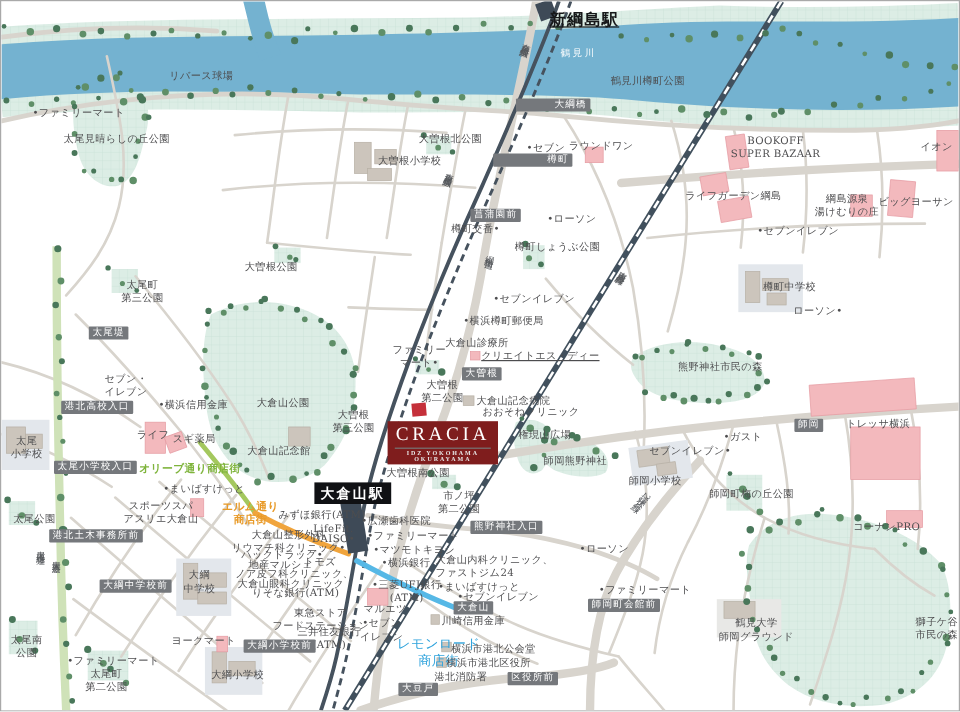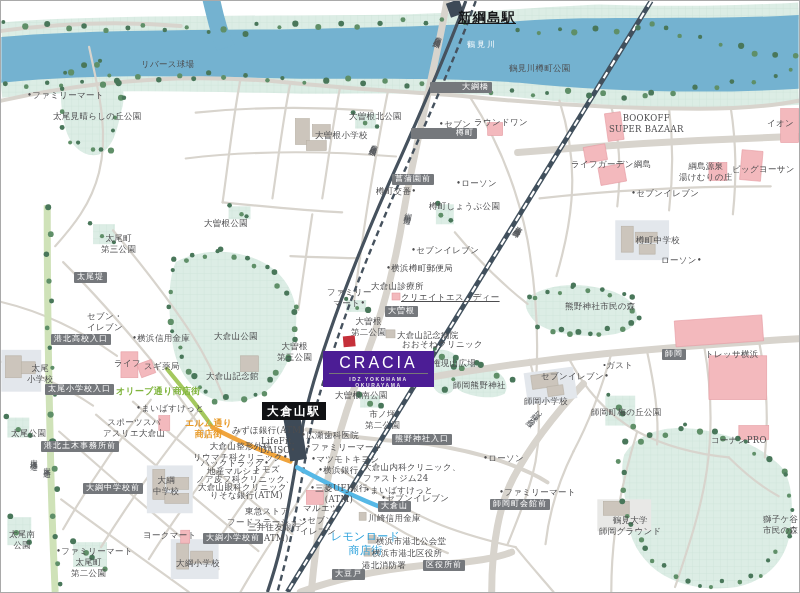--- a/index.html
+++ b/index.html
@@ -12,22 +12,22 @@
   .ctr{text-align:center;}
   .d{background:#75787c;color:#ffffff;font-size:8px;padding:1px 3px;letter-spacing:1px;
      font-family:"DejaVu Sans",sans-serif;line-height:1.1;border-radius:1px;}
   .o{color:#e89a28;font-weight:bold;font-size:9px;}
   .b{color:#2fa3dc;font-weight:normal;font-size:11px;}
   .g{color:#7fb43c;font-weight:bold;font-size:9px;}
   .w{color:#ffffff;font-size:8px;letter-spacing:2px;}
   .st{color:#17181a;font-weight:bold;font-size:13.5px;letter-spacing:1px;}
   .sb{background:#101114;color:#fff;font-weight:bold;font-size:11.5px;padding:2px 5px;letter-spacing:2px;}
   .v{writing-mode:vertical-rl;letter-spacing:1px;color:#55585c;font-size:7.5px;}
-  #cracia{position:absolute;left:322px;top:350px;width:111px;height:36px;background:#4c1d95;
-          color:#fff;text-align:center;font-family:Liberation Sans, sans-serif;z-index:30;}
+  #cracia{position:absolute;left:322px;top:350px;width:92px;height:36px;background:#7f1d1d;
+          color:#fff;text-align:center;font-family:Liberation Serif, serif;z-index:30;}
   #cracia .nm{font-size:16px;letter-spacing:3px;font-weight:300;margin-top:3px;}
   #cracia .sub{font-size:5px;letter-spacing:1.6px;color:#e8e8e8;border-top:0.5px solid #777;
                margin:1px 6px 0 6px;padding-top:1.5px;font-weight:bold;}
 </style>
 </head>
 <body>
 
 <div id="map">
   <svg id="base" width="798" height="591" viewBox="0 0 800 593" xmlns="http://www.w3.org/2000/svg">
     <defs>
@@ -526,28 +526,28 @@
 第二公園</div>
       <div class="lbl p ctr" style="left: 276px; top: 340px;">大曽根
 第三公園</div>
       <div class="lbl p" style="left: 396px; top: 329px;">大倉山記念病院</div>
       <div class="lbl p" style="left: 368px; top: 338px; margin-left: 33px;">おおそねクリニック</div>
       <div class="lbl p" style="left: 113px; top: 357px;">ライフ</div>
       <div class="lbl p" style="left: 143px; top: 360px;">スギ薬局</div>
       <div class="lbl p" style="left: 205px; top: 370px;">大倉山記念館</div>
       <div class="lbl p" style="left: 431px; top: 357px;">権現山広場</div>
       <div class="lbl p" style="left: 452px; top: 379px;">師岡熊野神社</div>
-      <div class="lbl p" style="left: 334px; top: 389px;">大曽根南公園</div>
+      <div class="lbl p" style="left: 321px; top: 389px;">大曽根南公園</div>
       <div class="lbl d" style="left: 44px; top: 383px;">太尾小学校入口</div>
-      <div class="lbl p ctr" style="left: 8px; top: 362px; margin-left: 18px;">太尾
+      <div class="lbl p ctr" style="left: 8px; top: 362px;">太尾
 小学校</div>
       <div class="lbl g" style="left: 115px; top: 385px;">オリーブ通り商店街</div>
       <div class="lbl p" style="left: 704px; top: 348px;">トレッサ横浜</div>
       <div class="lbl d" style="left: 661px; top: 348px;">師岡</div>
-      <div class="lbl p" style="left: 602px; top: 359px; font-family: Liberation Serif, serif;">•ガスト</div>
+      <div class="lbl p" style="left: 602px; top: 359px;">•ガスト</div>
       <div class="lbl p" style="left: 540px; top: 370px;">セブンイレブン•</div>
       <div class="lbl p" style="left: 523px; top: 395px;">師岡小学校</div>
       <div class="lbl p" style="left: 590px; top: 406px;">師岡町梅の丘公園</div>
       <div class="lbl p" style="left: 710px; top: 434px;">コーナンPRO</div>
       <div class="lbl v" style="left: 537px; top: 406px; transform: rotate(40deg); transform-origin: left top;">環状2号線</div>
       <div class="lbl p" style="left: 135px; top: 402px;">•まいばすけっと</div>
       <div class="lbl p ctr" style="left: 102px; top: 416px;">スポーツスパ
 アスリエ大倉山</div>
       <div class="lbl p" style="left: 10px; top: 427px;">太尾公園</div>
       <div class="lbl d" style="left: 40px; top: 440px;">港北土木事務所前</div>

